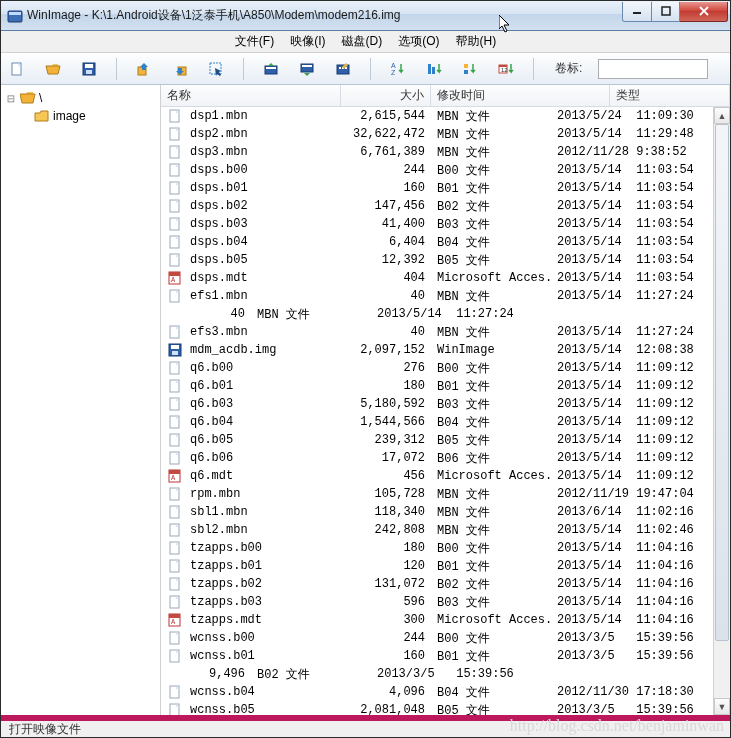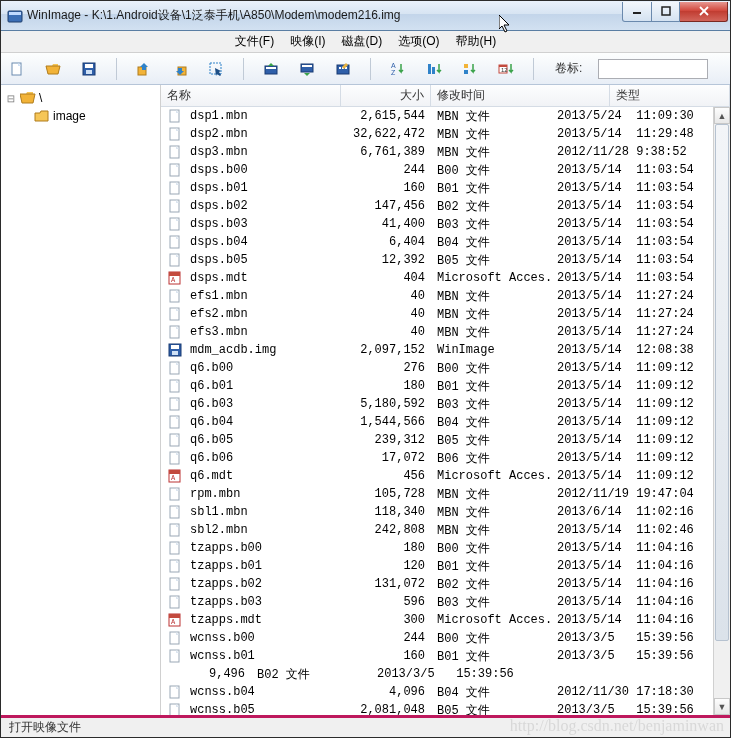--- a/index.html
+++ b/index.html
@@ -113,21 +113,21 @@
     position:absolute; right:0; top:0; bottom:0; width:17px;
     background:#f0f0f0; border-left:1px solid #d0d0d0;
     display:flex; flex-direction:column;
   }
   .sbtn { height:17px; background:linear-gradient(#fdfdfd,#e8e8e8); border:1px solid #c8c8c8; display:flex;align-items:center;justify-content:center;font-size:9px;color:#555;}
   .strack { flex:1; position:relative; }
   .sthumb { position:absolute; left:1px; right:1px; top:0; height:90%; background:linear-gradient(#f3f5f8,#dbe2ea); border:1px solid #b6c2d0; border-radius:2px;}
   
   .status {
     position:absolute; left:0; right:0; bottom:0; height:22px;
-    background:#f0f0f0; border-top:3px solid #be185d;
+    background:#f0f0f0; border-top:6px solid #be185d;
     display:flex; align-items:center; padding:0 8px; color:#333;
   }
   .watermark {
     position:absolute; right:6px; bottom:2px;
     color:#d8d8d8; font-size:16px; font-family: "Times New Roman", serif;
     pointer-events:none;
   }
   .cursor {
     position:absolute; width:14px; height:20px; pointer-events:none;
   }
@@ -450,29 +450,20 @@
                   <polygon points="9,2 12,5 9,5" fill="#dce5ef"></polygon>
                 </svg>
               </span>
               <span>efs1.mbn</span>
             </div>
             <div class="c size">40</div>
             <div class="c type">MBN 文件</div>
             <div class="c date" style="white-space: pre;">2013/5/14  11:27:24</div>
           </div>
           <div class="row">
-            <div class="c name">
-              <span class="fi">
-                <svg width="16" height="16">
-                  <rect x="3" y="2" width="9" height="12" fill="#fff" stroke="#9aa7b5"></rect>
-                  <polygon points="9,2 12,5 9,5" fill="#dce5ef"></polygon>
-                </svg>
-              </span>
-              <span>efs2.mbn</span>
-            </div>
             <div class="c size">40</div>
             <div class="c type">MBN 文件</div>
             <div class="c date" style="white-space: pre;">2013/5/14  11:27:24</div>
           </div>
           <div class="row">
             <div class="c name">
               <span class="fi">
                 <svg width="16" height="16">
                   <rect x="3" y="2" width="9" height="12" fill="#fff" stroke="#9aa7b5"></rect>
                   <polygon points="9,2 12,5 9,5" fill="#dce5ef"></polygon>

